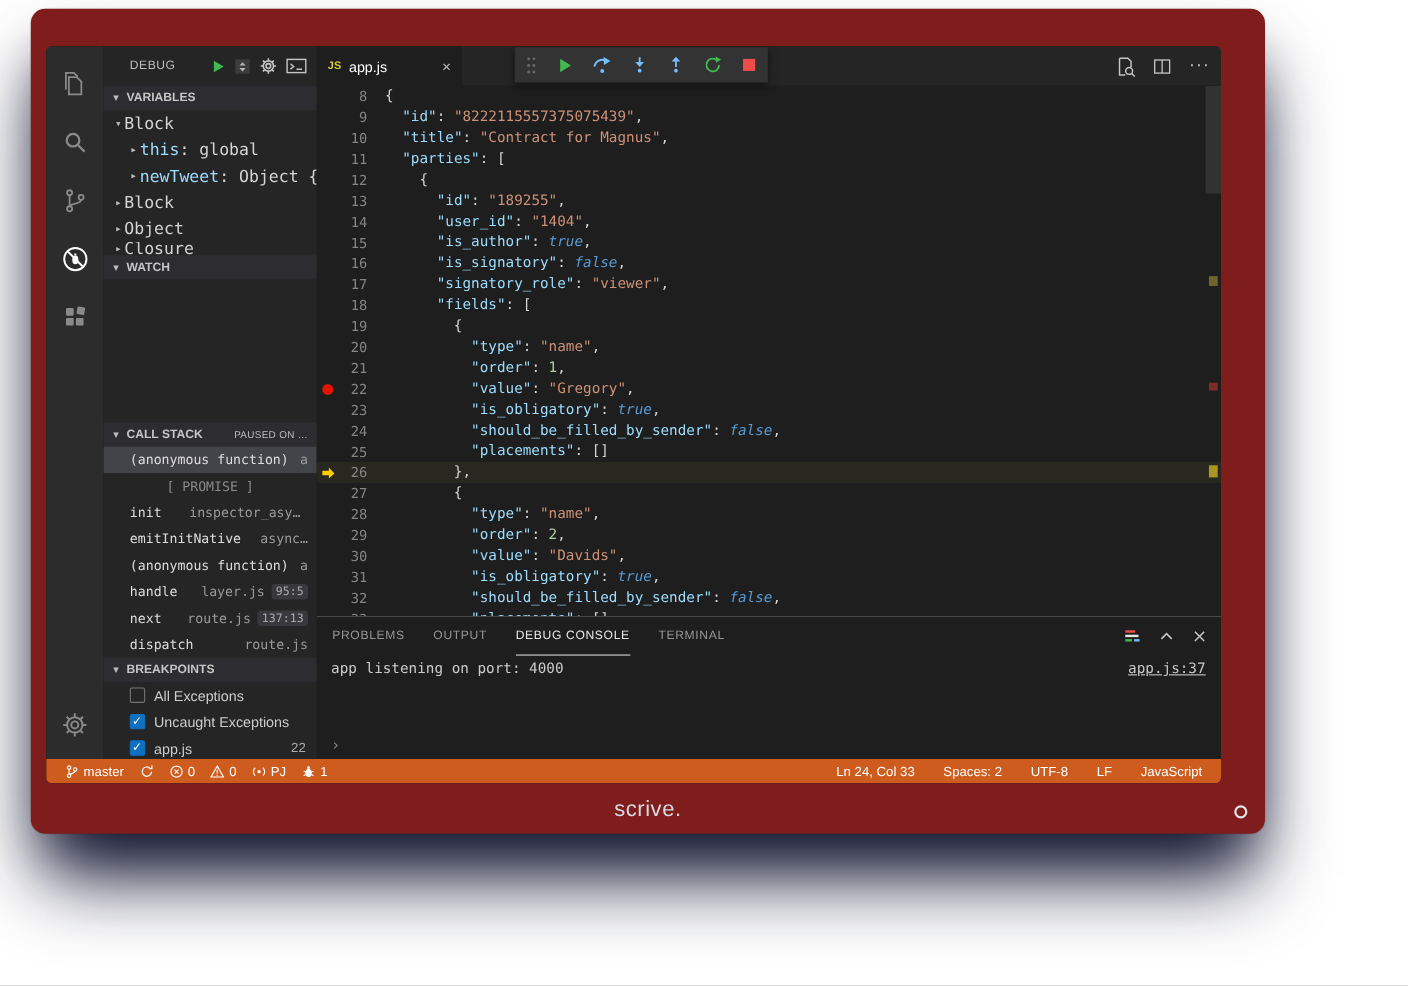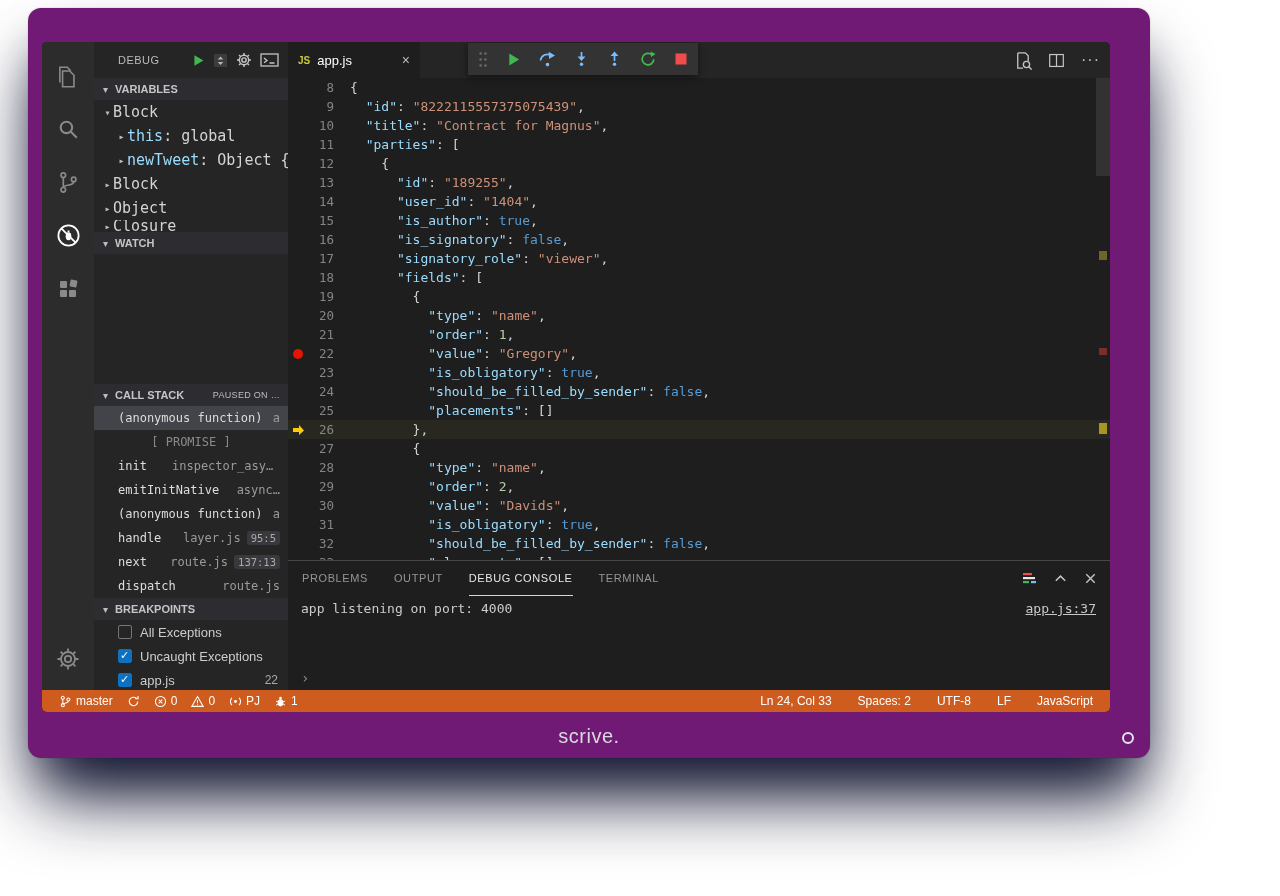--- a/index.html
+++ b/index.html
@@ -1,17 +1,17 @@
 <!DOCTYPE html>
 <html style="--status-bg: #ce5c1f; --bp-color: #e51400; --c-key: #9cdcfe; --c-str: #ce9178; --c-bool: #569cd6; --c-num: #b5cea8;"><head>
 <meta charset="utf-8">
 <style>
   *{margin:0;padding:0;box-sizing:border-box;}
   html,body{width:1280px;height:896px;background:#ffffff;overflow:hidden;font-family:"Liberation Sans",sans-serif;}
-  .device{position:absolute;left:28px;top:8px;width:1122px;height:750px;background:#701a75;border-radius:13px;
+  .device{position:absolute;left:28px;top:8px;width:1122px;height:750px;background:#7f1d1d;border-radius:13px;
     box-shadow:0 0 0 1px rgba(0,0,0,0.05),0 50px 70px -12px rgba(13,16,44,0.95),0 28px 46px -14px rgba(13,16,44,0.55);}
   .window{position:absolute;left:14px;top:34px;width:1068px;height:670px;background:#1e1e1e;border-radius:5px;overflow:hidden;}
   .brand{position:absolute;bottom:10px;left:0;width:100%;text-align:center;color:#d9dae0;font-size:20px;letter-spacing:0.5px;}
   .device-dot{position:absolute;right:16px;bottom:14px;width:12px;height:12px;border:2px solid #e4e5ea;border-radius:50%;}
 
   
   .activitybar{position:absolute;left:0;top:0;width:52px;bottom:22px;background:#2c2c2c;display:flex;flex-direction:column;align-items:center;padding-top:10px;}
   .ab-items{display:flex;flex-direction:column;align-items:center;}
   .ab-item{width:52px;height:53px;display:flex;align-items:center;justify-content:center;color:#8a8a8a;cursor:pointer;}
   .ab-item.active{color:#ffffff;}
@@ -57,21 +57,21 @@
   .dt-btn{display:flex;align-items:center;justify-content:center;cursor:pointer;}
   .editor{position:absolute;top:36px;left:0;right:0;height:482px;background:#1e1e1e;overflow:hidden;font-family:"DejaVu Sans Mono",monospace;font-size:13px;}
   .code-line{display:flex;height:19px;line-height:19px;white-space:pre;}
   .code-line.current{background:rgba(255,228,80,0.05);}
   .bp-col{width:20px;display:flex;align-items:center;justify-content:center;flex-shrink:0;cursor:pointer;}
   .bp-dot{width:10px;height:10px;border-radius:50%;background:var(--bp-color,#e51400);}
   .num{width:26px;text-align:right;color:#858585;flex-shrink:0;font-size:12.5px;}
   .code-text{padding-left:16px;color:#d4d4d4;}
   .tk-key{color:var(--c-key,#9cdcfe);}
   .tk-str{color:var(--c-str,#ce9178);}
-  .tk-bool{color:var(--c-bool,#569cd6);}
+  .tk-bool{color:var(--c-bool,#569cd6);font-style:italic;}
   .tk-num{color:var(--c-num,#b5cea8);}
   .overview{position:absolute;right:0;top:0;width:14px;height:482px;}
   .ov-thumb{position:absolute;left:0;top:0;width:14px;height:98px;background:rgba(121,121,121,0.22);}
   .ov-mark{position:absolute;right:3px;width:8px;}
   .ov-mark.m1{top:173px;height:9px;background:#6e652a;}
   .ov-mark.m2{top:270px;height:7px;background:#7c2d25;}
   .ov-mark.m3{top:345px;height:11px;background:#a99521;}
 
   
   .panel{position:absolute;top:518px;left:0;right:0;height:130px;background:#1e1e1e;border-top:1px solid #474747;}

